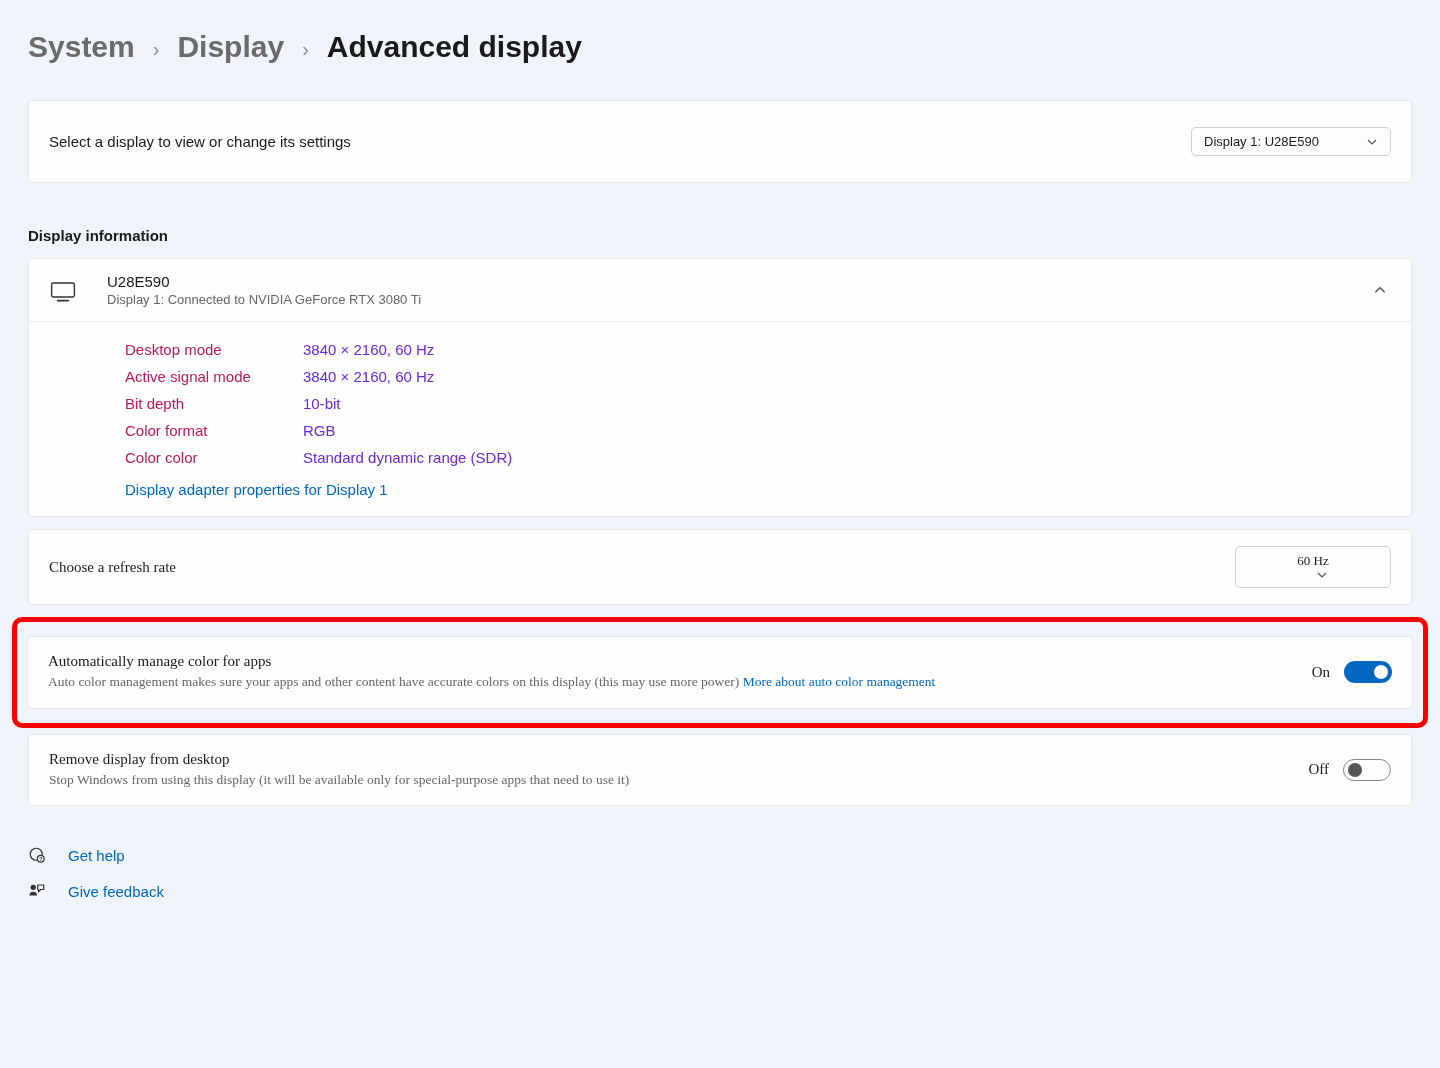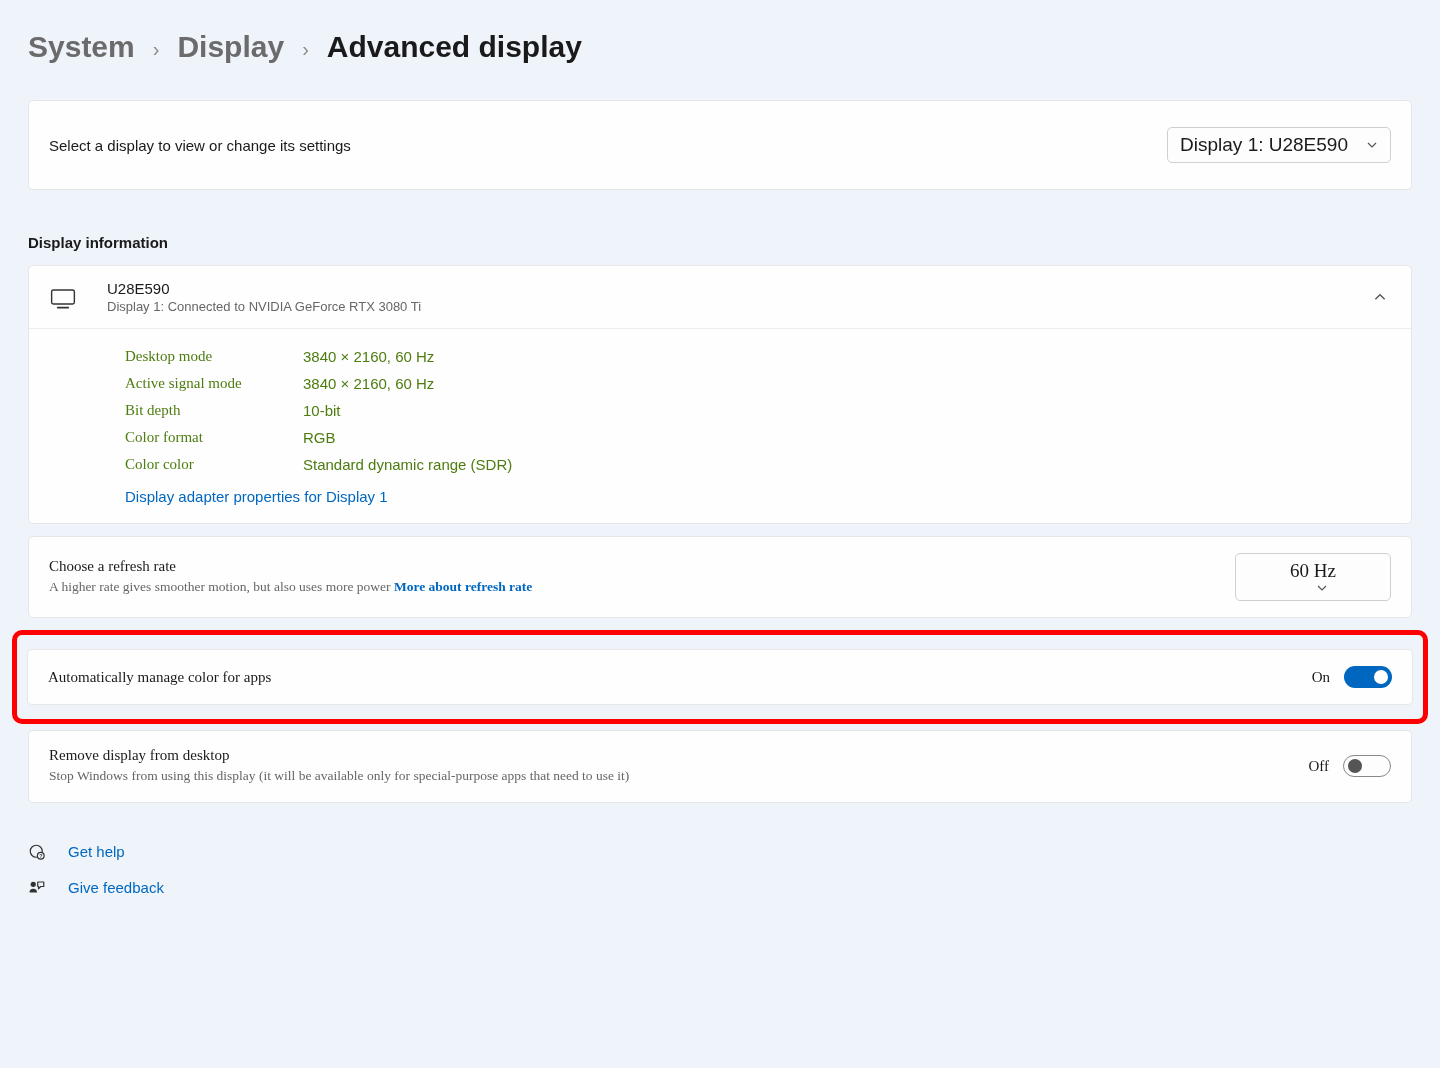--- a/index.html
+++ b/index.html
@@ -45,21 +45,21 @@
   .select-display-card .prompt { font-size: 15px; }
   .dropdown {
     display: flex;
     align-items: center;
     justify-content: space-between;
     padding: 6px 12px;
     border: 1px solid #d0d0d0;
     border-radius: 5px;
     background: #fdfdfd;
     min-width: 200px;
-    font-size: 19px;
+    font-size: 13px;
     cursor: pointer;
   }
   .dropdown .chev { color: #5a5a5a; margin-left: 18px; }
   .section-title {
     font-size: 15px;
     font-weight: 600;
     margin-bottom: 14px;
   }
   .info-card { padding: 0; }
   .info-header {
@@ -73,22 +73,22 @@
     margin-right: 28px;
     display:flex;align-items:center;justify-content:center;
   }
   .monitor-icon svg { width: 28px; height: 28px; stroke:#333; }
   .info-header .title-block { flex: 1; }
   .info-header .name { font-size: 15px; font-weight: 400; }
   .info-header .sub { font-size: 13px; color: #666; margin-top: 2px; }
   .info-header .chev { color: #555; font-size: 14px; padding: 0 4px;}
   .info-body { padding: 14px 20px 18px 96px; }
   .info-row { display: flex; padding: 5px 0; font-size: 15px; }
-  .info-row .label { width: 178px; color: #4d7c0f; font-family: Liberation Serif, serif; }
-  .info-row .val { color: #4d7c0f; }
+  .info-row .label { width: 178px; color: #be185d; }
+  .info-row .val { color: #6d28d9; }
   .link { color: #0067c0; cursor: pointer; font-size: 15px; }
   .link.bold { font-weight: 600; }
   .adapter-link { margin-top: 10px; display: inline-block; }
   .setting-card {
     display: flex;
     align-items: center;
     justify-content: space-between;
     padding: 16px 20px;
     font-family: Liberation Serif, serif;
   }
@@ -191,38 +191,38 @@
       <div class="label">Color color</div>
       <div class="val">Standard dynamic range (SDR)</div>
     </div>
     <span class="link adapter-link">Display adapter properties for Display 1</span>
   </div>
 </div>
 
 <div class="card setting-card">
   <div class="setting-text">
     <div class="title">Choose a refresh rate</div>
-    <div class="sub">
-      <span>A higher rate gives smoother motion, but also uses more power  </span><span class="link bold">More about refresh rate</span>
-    </div>
   </div>
   <div class="dropdown refresh-dropdown">
     <span>60 Hz</span>
     <span class="chev">
       <svg width="12" height="12" viewBox="0 0 12 12">
           <path d="M2 4 L6 8 L10 4" fill="none" stroke="#555" stroke-width="1.2"></path>
         </svg>
     </span>
   </div>
 </div>
 
 <div class="highlight-box">
   <div class="card setting-card">
     <div class="setting-text">
       <div class="title">Automatically manage color for apps</div>
+      <div class="sub">
+        <span>Auto color management makes sure your apps and other content have accurate colors on this display (this may use more power) </span><span class="link">More about auto color management</span>
+      </div>
     </div>
     <div class="toggle-wrap">
       <span class="toggle-label">On</span>
       <div class="toggle on">
           <div class="knob"></div>
         </div>
     </div>
   </div>
 </div>
 

